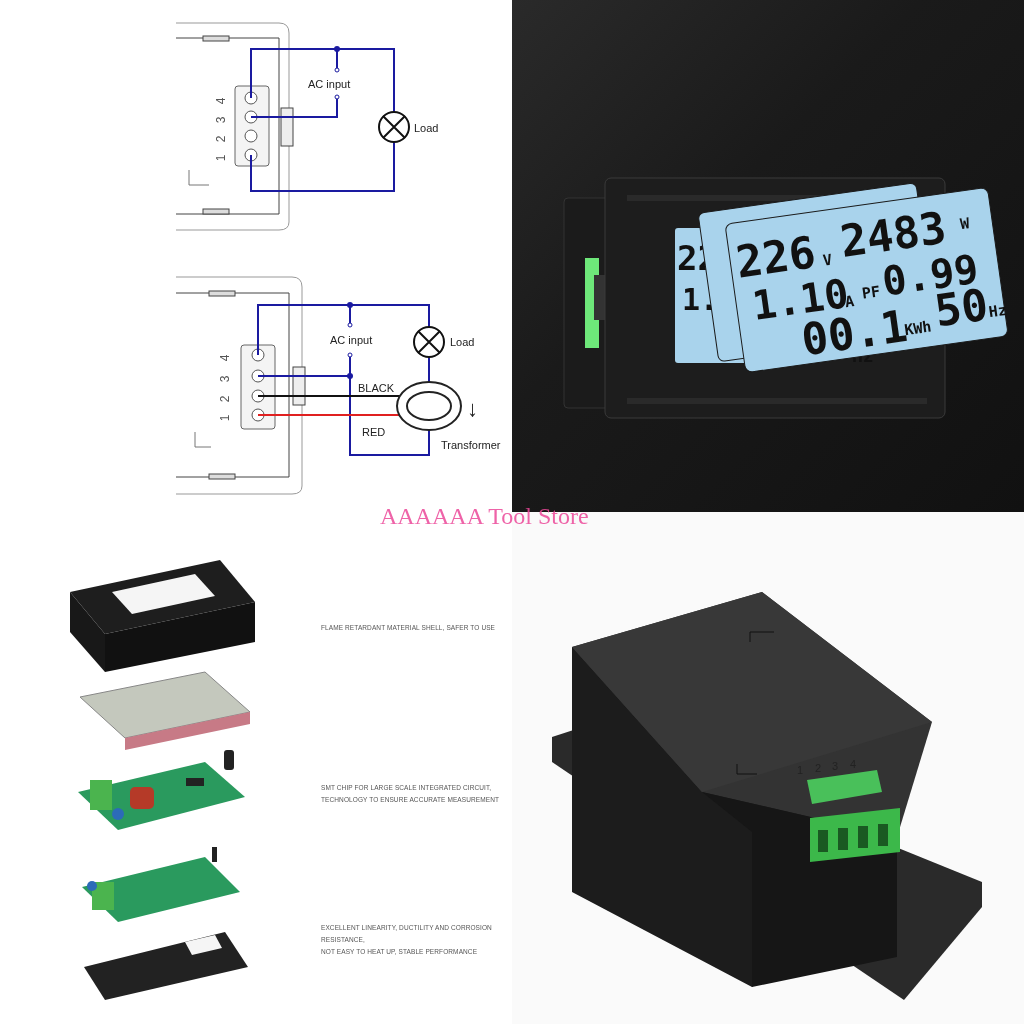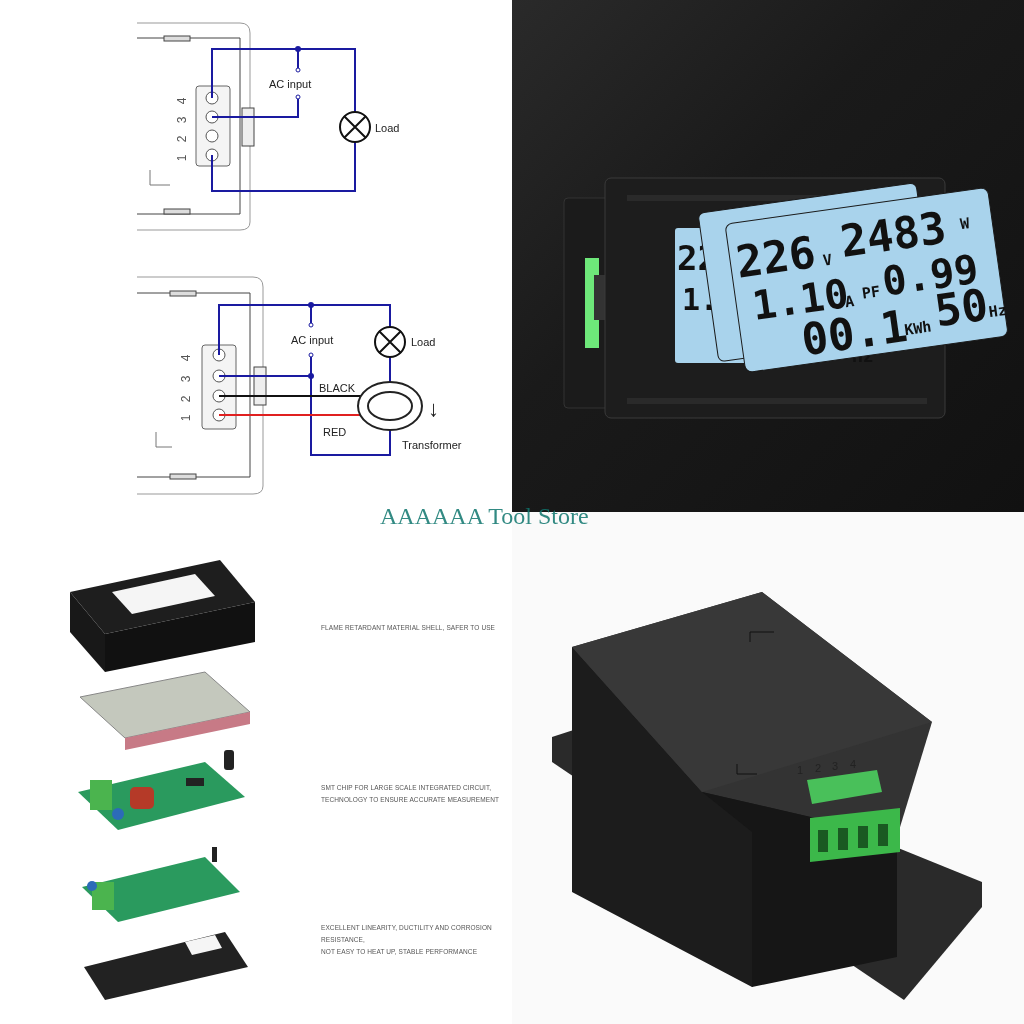--- a/index.html
+++ b/index.html
@@ -1,22 +1,22 @@
 <!DOCTYPE html>
 <html><head>
 <meta charset="utf-8">
 <style>
   html,body{margin:0;padding:0;background:#fff;}
   body{width:1024px;height:1024px;position:relative;overflow:hidden;font-family:"Liberation Sans",sans-serif;}
   .panel{position:absolute;overflow:hidden;}
-  #p-tl{left:0;top:0;width:512px;height:512px;background:#fff;}
+  #p-tl{left:0;top:0;width:512px;height:512px;background:#fff;padding-left:39px;}
   #p-tr{left:512px;top:0;width:512px;height:512px;background:linear-gradient(135deg,#2a2a2a 0%,#1a1a1a 40%,#111 100%);}
   #p-bl{left:0;top:512px;width:512px;height:512px;background:#fff;}
   #p-br{left:512px;top:512px;width:512px;height:512px;background:#fafafa;}
-  .watermark{position:absolute;left:380px;top:503px;font-family:"Liberation Serif",serif;font-size:24px;color:#0f766e;opacity:.85;z-index:10;white-space:nowrap;}
+  .watermark{position:absolute;left:380px;top:503px;font-family:"Liberation Serif",serif;font-size:24px;color:#ec4899;opacity:.85;z-index:10;white-space:nowrap;}
   .feat{position:absolute;left:321px;font-size:6.5px;color:#555;letter-spacing:.1px;line-height:12px;text-transform:uppercase;}
   .lcd-text{font-family:"DejaVu Sans Mono",monospace;fill:#111;font-weight:bold;}
 </style>
 </head>
 <body>
 
 <div class="panel" id="p-tl">
   <svg width="512" height="512">
 
     <g>

